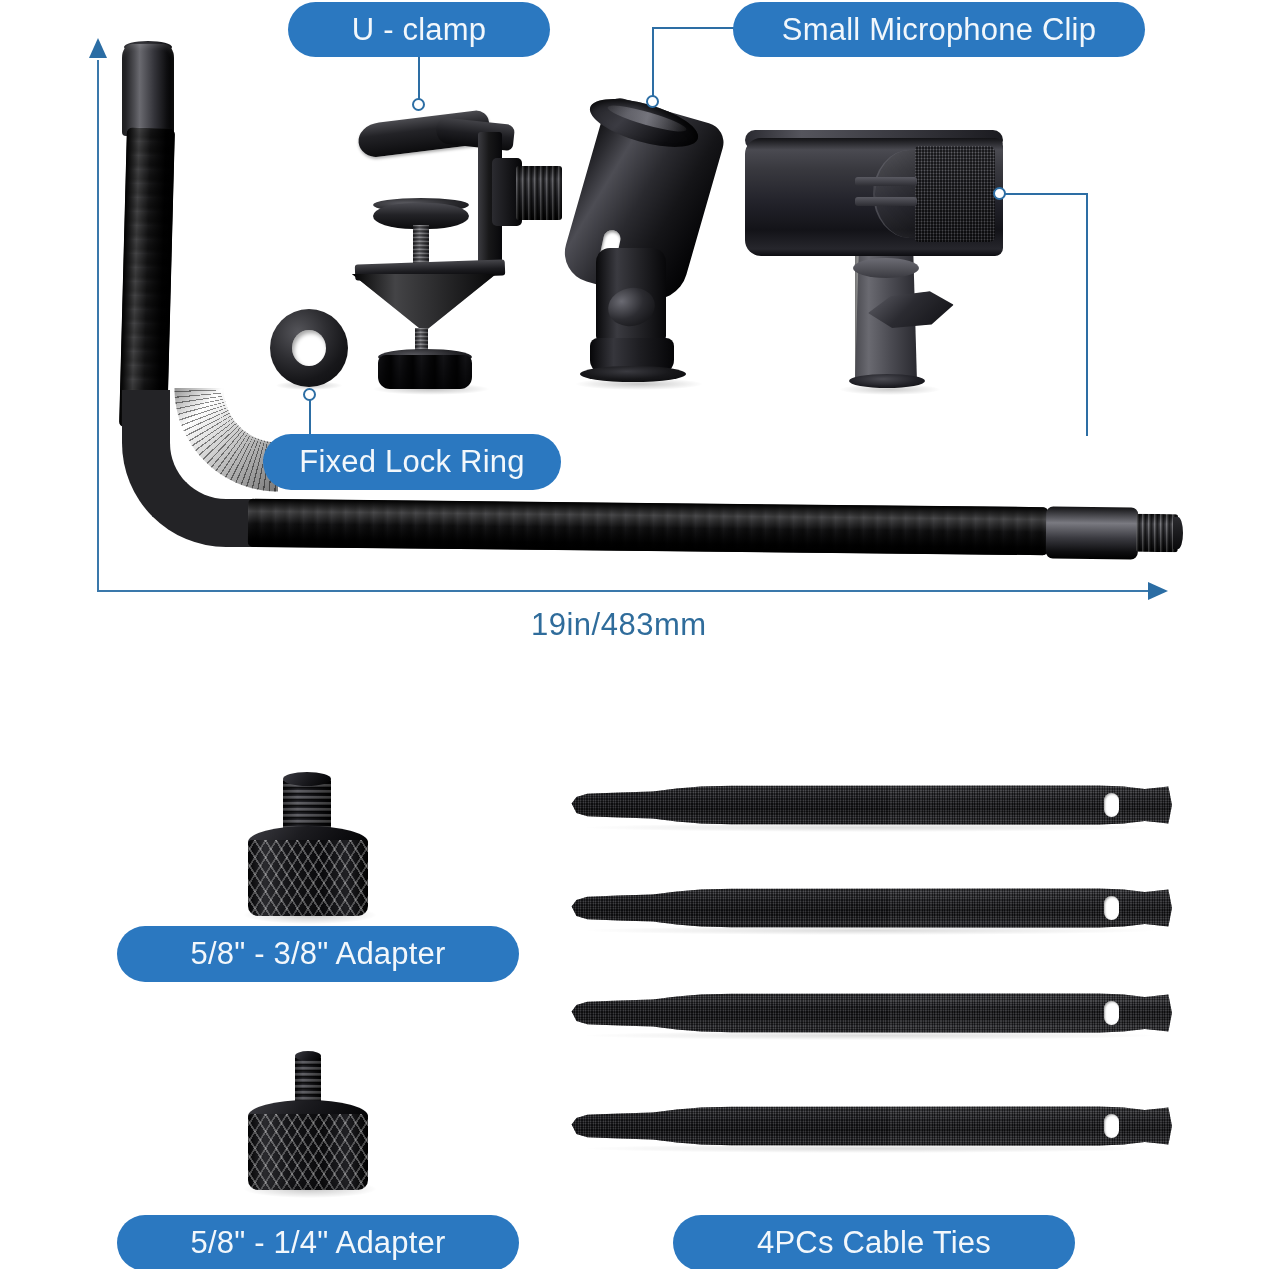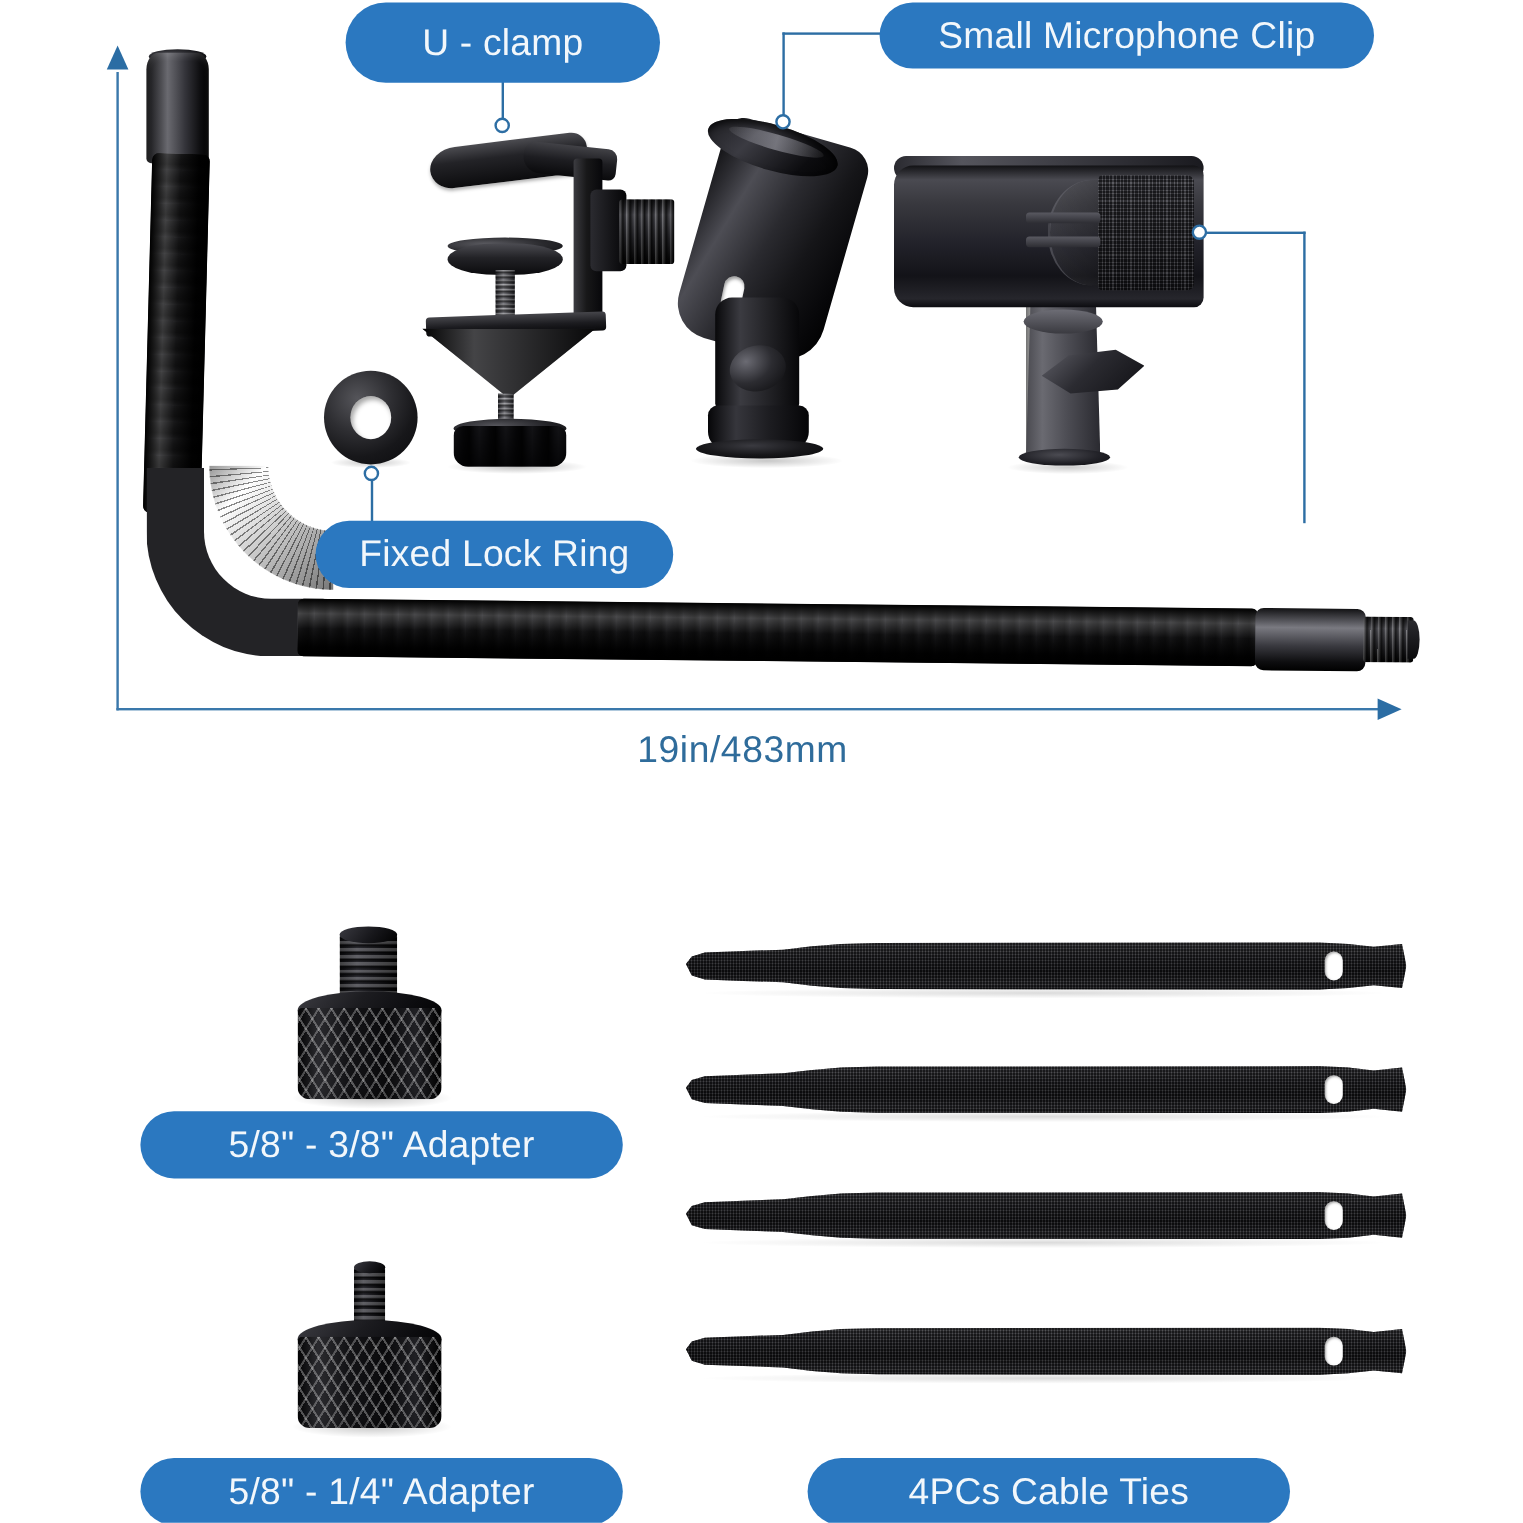--- a/index.html
+++ b/index.html
@@ -752,21 +752,21 @@
   <div class="conn-v" style="left:652px; top:27px; height:72px;"></div>
   <div class="conn-dot" style="left:646px; top:95px;"></div>
 
   <div class="conn-dot" style="left:303px; top:388px;"></div>
   <div class="conn-v" style="left:309px; top:400px; height:36px;"></div>
 
   <div class="conn-dot" style="left:993px; top:187px;"></div>
   <div class="conn-h" style="left:1005px; top:193px; width:83px;"></div>
   <div class="conn-v" style="left:1086px; top:193px; height:243px;"></div>
 
-  <div class="pill" style="left:288px; top:2px; width:262px; height:67px; font-size:31px;">
+  <div class="pill" style="left:288px; top:2px; width:262px; height:55px; font-size:31px;">
     <span>U - clamp</span>
   </div>
 
   <div class="pill" style="left:263px; top:434px; width:298px; height:56px; font-size:31px;">
     <span>Fixed Lock Ring</span>
   </div>
 
   <div class="pill" style="left:733px; top:2px; width:412px; height:55px; font-size:31px;">
     <span>Small Microphone Clip</span>
   </div>

